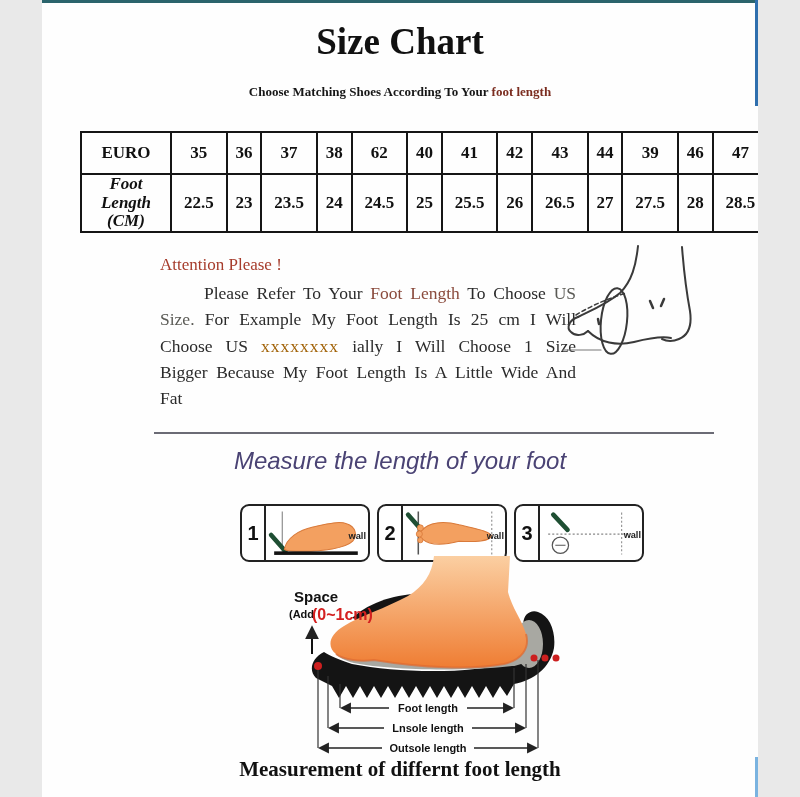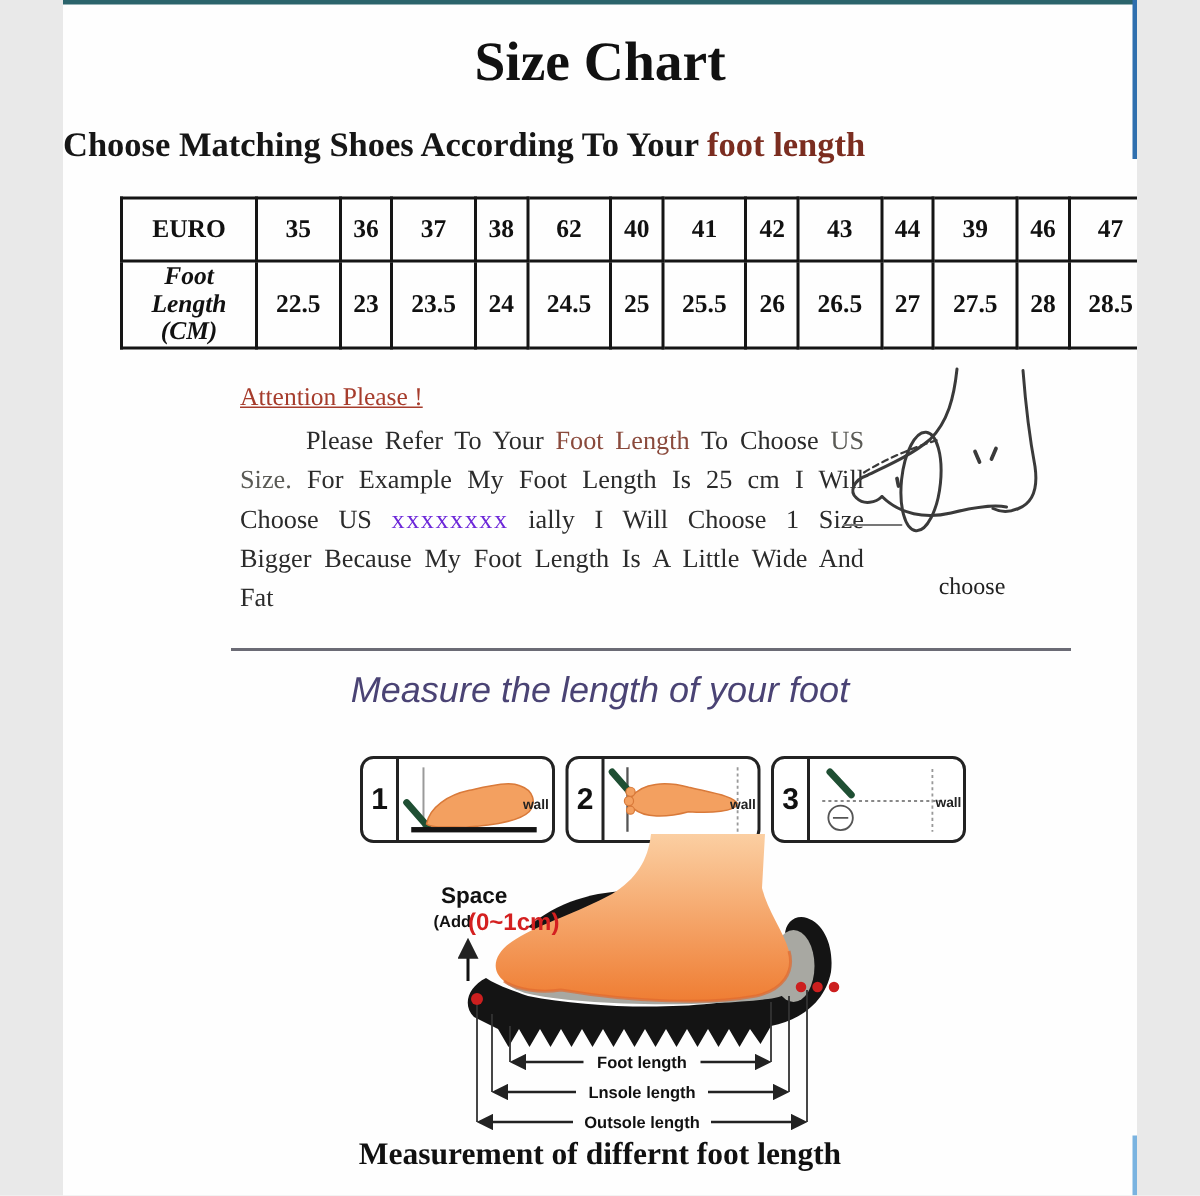--- a/index.html
+++ b/index.html
@@ -15,49 +15,49 @@
   .edge-top{position:absolute;top:0;left:0;width:100%;height:3px;background:#2b646c;}
   .edge-right-top{position:absolute;top:0;right:0;width:3px;height:106px;background:#2f6fae;}
   .edge-right-bottom{position:absolute;bottom:0;right:0;width:3px;height:40px;background:#7ab3e0;}
 
   .title{
     position:absolute;top:20px;left:0;width:100%;
     text-align:center;font-size:37px;font-weight:bold;color:#111;
   }
   .subtitle{
     position:absolute;top:84px;left:0;width:100%;
-    font-size:23px;font-weight:bold;color:#161616;
+    text-align:center;font-size:13px;font-weight:bold;color:#161616;
   }
   .subtitle .hl{color:#7b2d20;}
 
   .size-table-wrap{position:absolute;top:131px;left:38px;width:724px;}
   table.size-table{
     width:100%;border-collapse:collapse;
     border:1px solid #ef4444;
     font-weight:bold;text-align:center;
   }
   table.size-table td{
     border:2px solid #151515;
     font-size:17px;color:#111;
     padding:0 1px;
   }
   table.size-table tr.r1 td{height:40px;}
   table.size-table tr.r2 td{height:56px;}
   td.head-col{width:86px;font-size:17px;}
   td.head-col span{display:block;line-height:1.1;font-style:italic;}
 
   .attention{position:absolute;top:255px;left:118px;width:416px;}
-  .attention-heading{color:#a63c2c;font-size:17px;margin:0 0 5px 0;font-weight:normal;text-decoration:underline;}
+  .attention-heading{color:#a63c2c;font-size:17px;margin:0 0 5px 0;font-weight:normal;}
   .attention-body{
     margin:0;font-size:17.5px;line-height:1.5;color:#2b2b2b;
     text-align:justify;text-indent:44px;word-spacing:3px;
   }
   .attention-body .brown{color:#8a4a3c;}
   .attention-body .gray{color:#5a5a55;}
-  .attention-body .redx{color:#6d28d9;letter-spacing:1px;}
+  .attention-body .redx{color:#a16207;letter-spacing:1px;}
 
   .foot-sketch{position:absolute;top:243px;left:520px;width:172px;height:128px;}
   .sketch-caption{
     position:absolute;top:381px;left:540px;width:132px;
     text-align:center;font-size:16px;color:#222;line-height:1.35;
   }
 
   .divider{position:absolute;top:432px;left:112px;width:560px;height:2px;background:#6b6b75;}
 
   .measure-heading{
@@ -164,21 +164,20 @@
       <path d="M88,58 L91,65" stroke-width="2.5"></path>
       <path d="M102,56 L99,63" stroke-width="2.5"></path>
       <path d="M36,76 L37,81" stroke-width="2.5"></path>
       <ellipse cx="52" cy="78" rx="13" ry="33" transform="rotate(6 52 78)" stroke-width="2"></ellipse>
       <path d="M14,72 C30,62 48,55 64,50" stroke-dasharray="4,3" stroke-width="1.5"></path>
       <path d="M0,107 L39,107" stroke-width="1.2" stroke="#777"></path>
     </g>
   </svg>
 
   <div class="sketch-caption">
-    <div>choose</div>
   </div>
 
   <div class="divider"></div>
 
   <div class="measure-heading">Measure the length of your foot</div>
 
   <div class="steps-row">
 
     <div class="step-panel">
       <div class="step-num">1</div>

